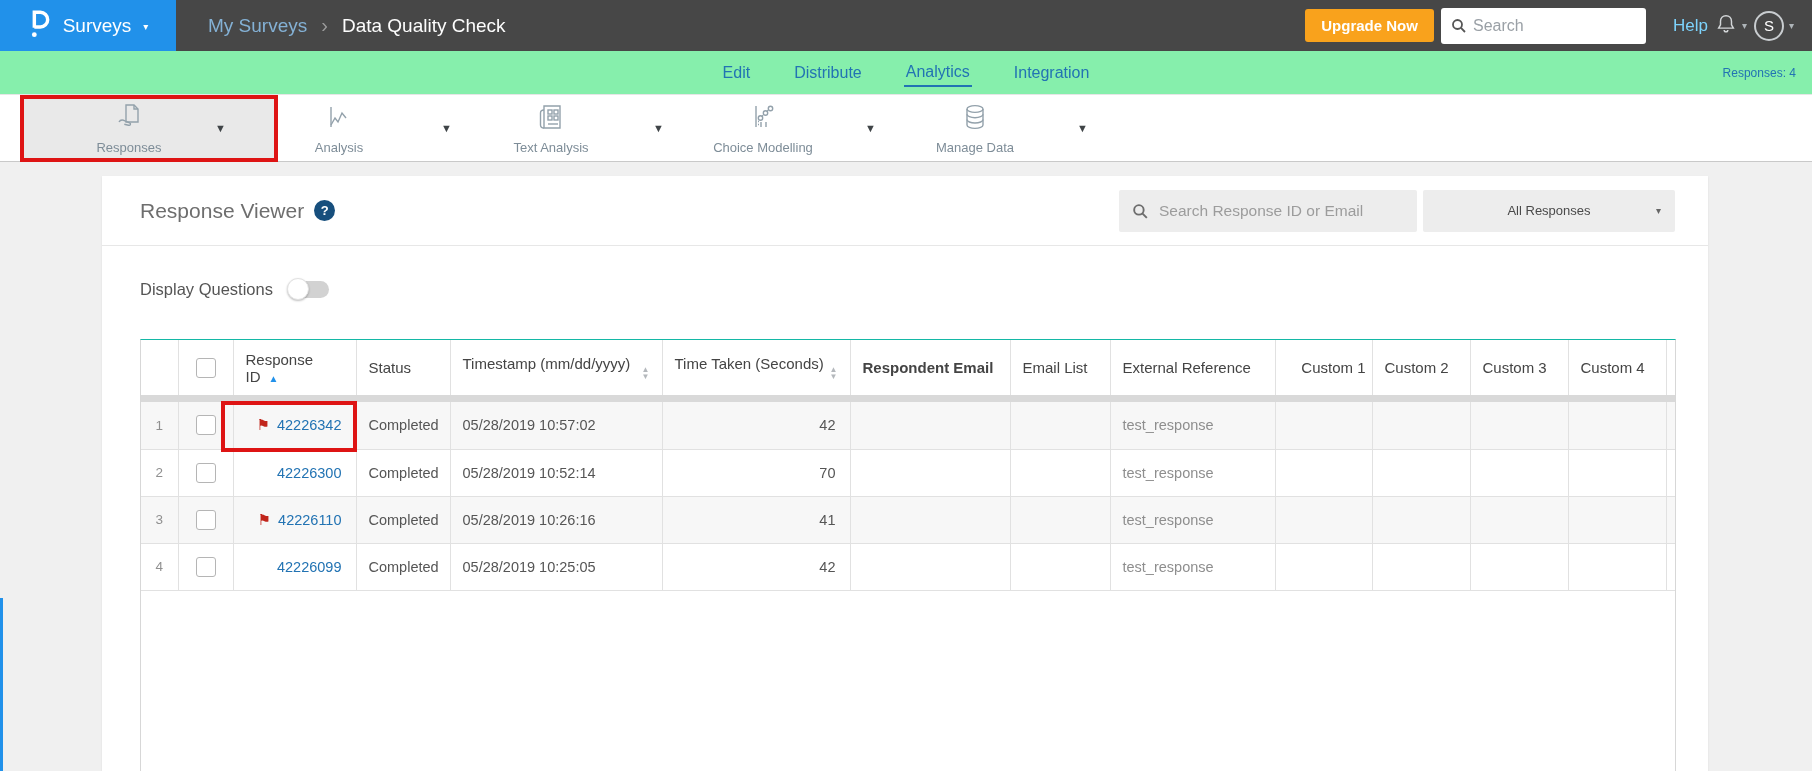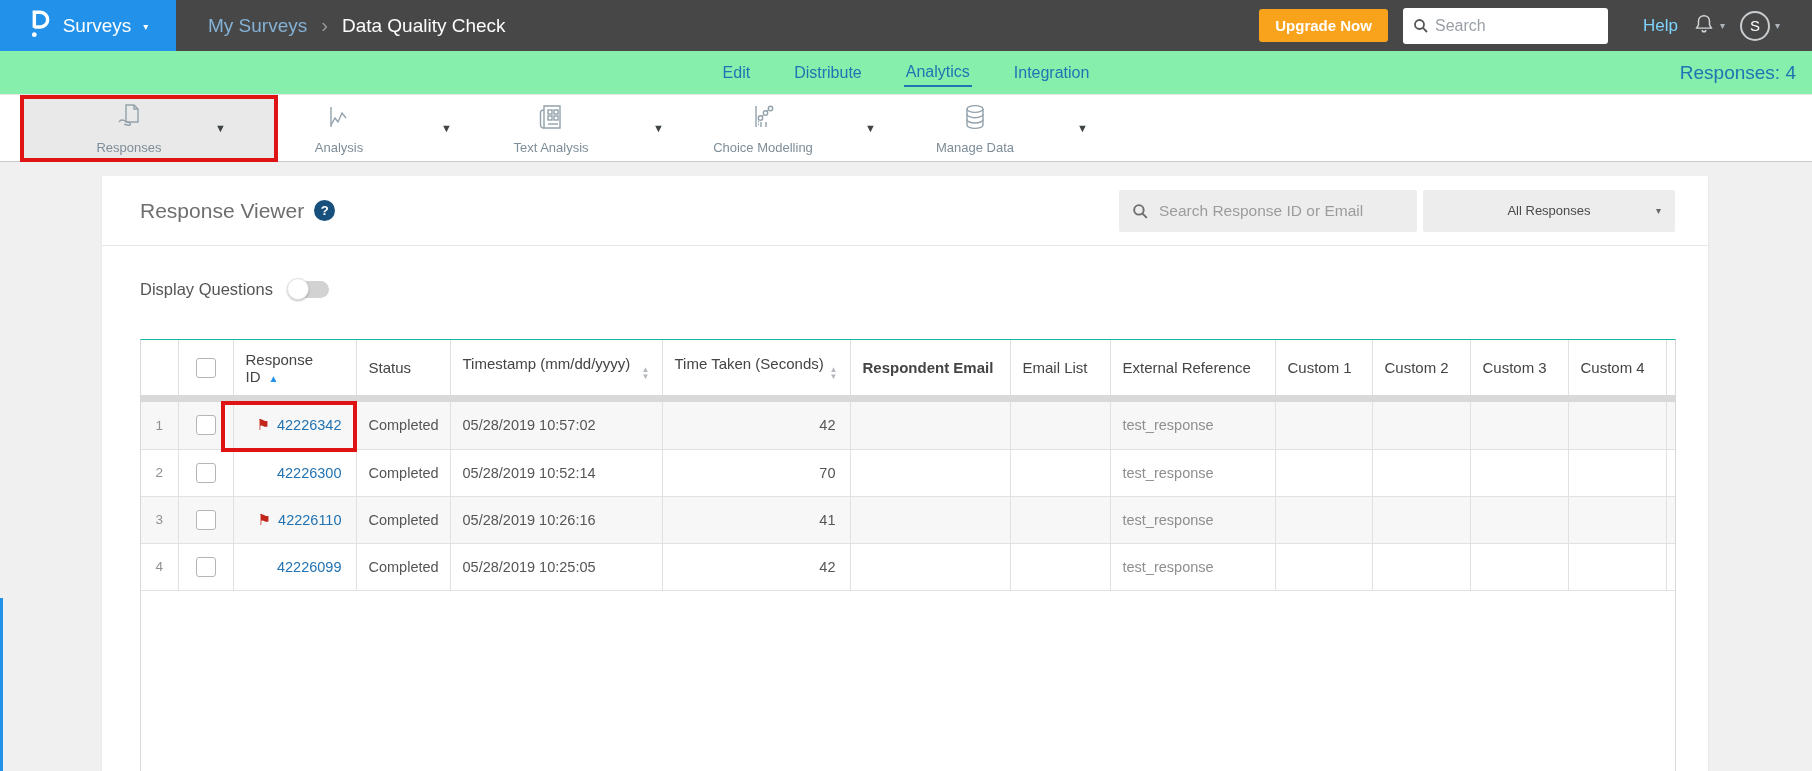--- a/index.html
+++ b/index.html
@@ -13,21 +13,21 @@
             background:#474747; display:flex; align-items:center; }
   .logo-block { width:176px; height:51px; background:var(--brand-blue,#2191ea);
                 display:flex; align-items:center; justify-content:center; gap:12px;
                 cursor:pointer; flex:0 0 auto; }
   .logo-block .product { color:#fff; font-size:19px; }
   .logo-caret { color:#fff; font-size:10px; margin-top:2px; }
   .breadcrumb { display:flex; align-items:center; gap:14px; margin-left:32px; font-size:19px; }
   .crumb-parent { color:#84b1d5; cursor:pointer; }
   .crumb-sep { color:#9b9b9b; font-size:20px; }
   .crumb-current { color:#fdfdfd; }
-  .topbar-right { margin-left:auto; display:flex; align-items:center; gap:15px; padding-right:32px; }
+  .topbar-right { margin-left:auto; display:flex; align-items:center; gap:7px; padding-right:18px; }
   .upgrade-btn { background:var(--upgrade-orange,#f9a21c); color:#fff; font-weight:bold;
                  font-size:15px; border:none; border-radius:3px; height:33px; padding:0 16px;
                  cursor:pointer; }
   .hdr-search { position:relative; }
   .hdr-search input { width:205px; height:36px; border:none; border-radius:3px;
                       padding:0 10px 0 32px; font-size:16px; color:#333; outline:none;
                       font-family:"Liberation Sans",sans-serif; }
   .hdr-search input::placeholder { color:#9aa0a6; }
   .hdr-search .mag { position:absolute; left:9px; top:9px; color:#555; }
   .help-link { color:#7dd3fc; font-size:17px; cursor:pointer; margin-left:20px; }
@@ -36,21 +36,21 @@
   .avatar { width:30px; height:30px; border:2px solid #c9cdd0; border-radius:50%;
             color:#fff; font-size:15px; display:flex; align-items:center; justify-content:center; }
 
   
   .nav-row { position:absolute; left:0; top:51px; width:100%; height:44px; background:#86efac;
              border-bottom:1px solid #e6e6e6; display:flex; align-items:center; gap:40px;
              padding:0 24px;justify-content:center; }
   .nav-tab { color:var(--link-blue,#2273b3); font-size:16px; cursor:pointer; padding:4px 2px; }
   .nav-tab.active { border-bottom:2px solid var(--link-blue,#2273b3); }
   .responses-count { position:absolute; right:16px; top:0; height:44px; display:flex;
-                     align-items:center; color:var(--link-blue,#2273b3); font-size:19px; }
+                     align-items:center; color:var(--link-blue,#2273b3); font-size:12px; }
 
   
   .toolbar { position:absolute; left:0; top:95px; width:100%; height:67px; background:#fff;
              border-bottom:1px solid #c9c9c9; }
   .tool { position:absolute; top:0; height:66px; cursor:pointer; }
   .tool-stack { position:absolute; left:0; top:6px; width:170px; display:flex;
                 flex-direction:column; align-items:center; gap:3px; }
   .tool .icon { color:#93a1ab; }
   .tool .tool-label { color:#7e8d98; font-size:13px; }
   .tool-caret { position:absolute; top:50%; transform:translateY(-50%); color:#3f4447;
@@ -309,21 +309,21 @@
                   <i>▲</i>
                   <i>▼</i>
                 </span></th>
               <th class="c-time_taken" style="width: 188px;"><span>Time Taken (Seconds)</span><span class="sort-both">
                   <i>▲</i>
                   <i>▼</i>
                 </span></th>
               <th class="c-respondent_email" style="width: 160px; font-weight: bold;"><span>Respondent Email</span></th>
               <th class="c-email_list" style="width: 100px;"><span>Email List</span></th>
               <th class="c-external_reference" style="width: 165px;"><span>External Reference</span></th>
-              <th class="c-custom1" style="width: 97px;"><span>Custom 1</span></th>
+              <th class="c-custom1" style="width: 97px; text-align: right;"><span>Custom 1</span></th>
               <th class="c-custom2" style="width: 98px;"><span>Custom 2</span></th>
               <th class="c-custom3" style="width: 98px;"><span>Custom 3</span></th>
               <th class="c-custom4" style="width: 98px;"><span>Custom 4</span></th>
               <th class="c-spacer" style="width: 10px;"></th>
             </tr>
           <tr class="grid-strip">
               <th colspan="14"></th>
             </tr>
         </thead>
         <tbody>

